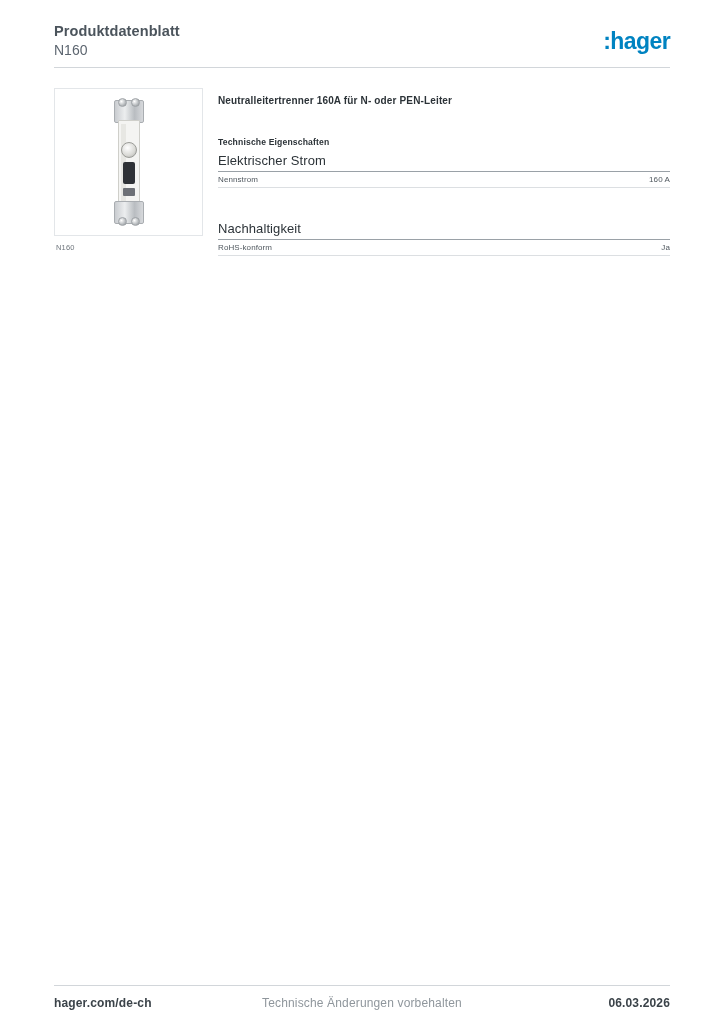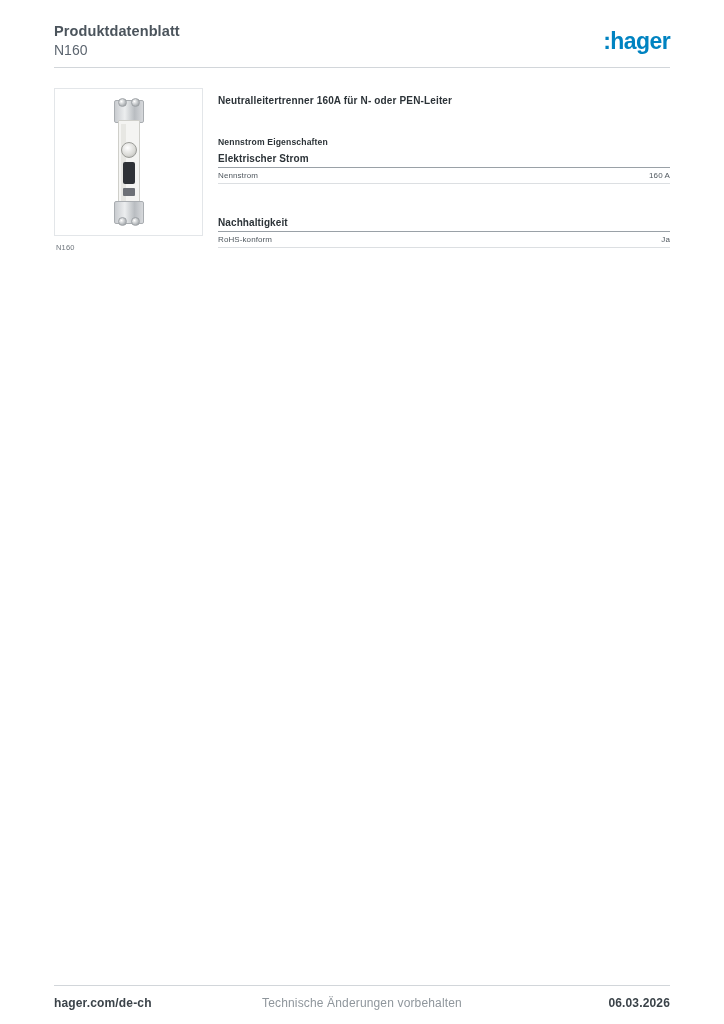--- a/index.html
+++ b/index.html
@@ -179,22 +179,22 @@
   }
   .section-head {
     font-size: 8.6px;
     font-weight: bold;
     color: #2c3338;
     letter-spacing: 0.15px;
     margin-bottom: 6px;
   }
   .group { margin-bottom: 0; }
   .group-title {
-    font-size: 10px;
-    font-weight: bold;
+    font-size: 13px;
+    font-weight: normal;
     color: #2c3338;
     letter-spacing: 0.1px;
     padding-bottom: 3px;
     border-bottom: 1px solid #9aa1a7;
   }
   .row {
     display: flex;
     justify-content: space-between;
     align-items: baseline;
     font-size: 8px;
@@ -273,21 +273,21 @@
       </div>
     </div>
   </div>
 </div>
 <div class="image-caption">N160</div>
 
 <div class="content">
 
   <div class="prod-desc">Neutralleitertrenner 160A für N- oder PEN-Leiter</div>
 
-  <div class="section-head">Nennstrom Eigenschaften</div>
+  <div class="section-head">Technische Eigenschaften</div>
 
   <div class="group">
     <div class="group-title">Elektrischer Strom</div>
     <div class="row">
       <span class="lbl">Nennstrom</span>
       <span class="val">160 A</span>
     </div>
   </div>
 
   <div class="gap-lg"></div>

